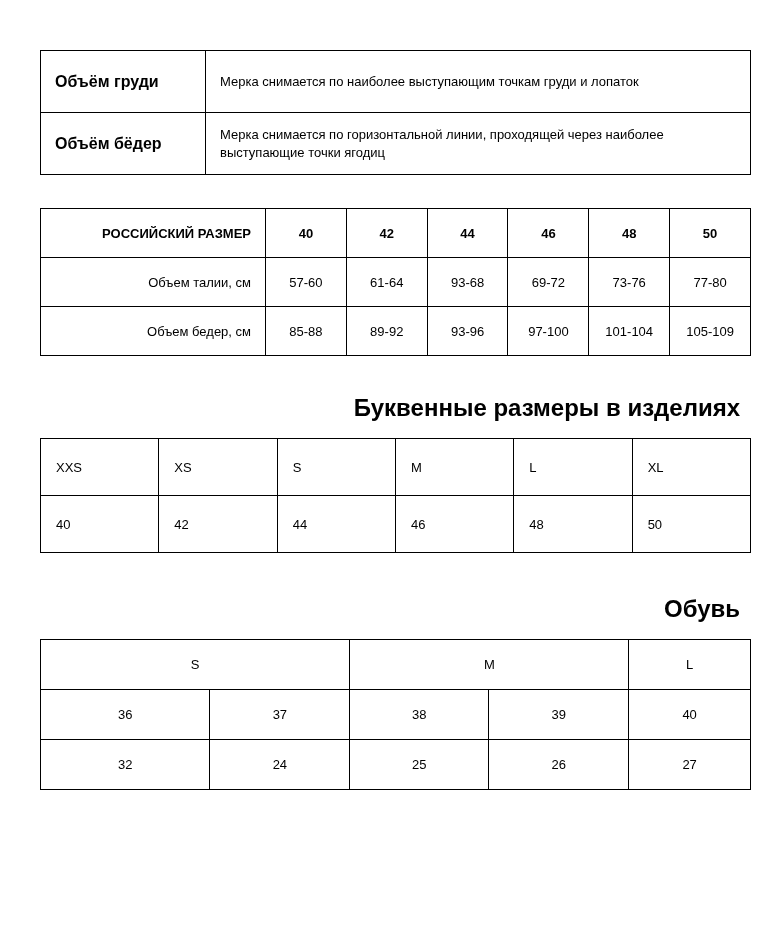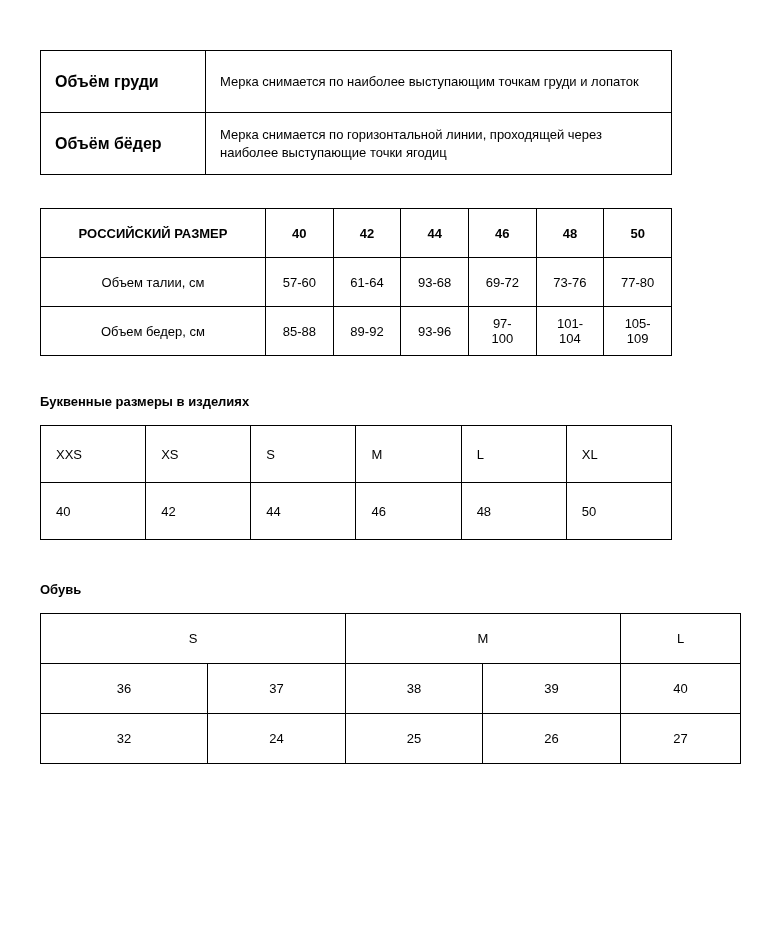--- a/index.html
+++ b/index.html
@@ -11,21 +11,21 @@
     font-family: "Liberation Sans", sans-serif;
   }
   .page {
     width: 783px;
     min-height: 950px;
     padding: 50px 43px 40px 40px;
     background: #ffffff;
   }
   table {
     border-collapse: collapse;
-    width: 632px;
+    width: 711px;
     table-layout: fixed;
   }
   td, th {
     border: 1px solid #000000;
     font-size: 13px;
     font-weight: normal;
     padding: 8px 14px;
     vertical-align: middle;
     text-align: left;
   }
@@ -36,29 +36,30 @@
   .measurements .m-label {
     width: 165px;
     font-weight: bold;
     font-size: 16px;
   }
   .measurements .m-desc { line-height: 1.38; }
 
   
   .ru-sizes { margin-bottom: 38px; }
   .ru-sizes td { height: 49px; }
-  .ru-sizes .rowhead { width: 225px; text-align: center; }
+  .ru-sizes .rowhead { width: 225px; text-align: right; }
   .ru-sizes .hdr { font-weight: bold; }
   .ru-sizes .num { text-align: center; }
 
   
   .section-title {
-    font-size: 13px;
+    font-size: 24px;
     font-weight: bold;
     margin: 0 0 16px 0;
+    text-align: right;
   }
 
   
   .letter-sizes { margin-bottom: 42px; }
   .letter-sizes td { height: 57px; padding-left: 15px; }
 
   
   .shoes td { height: 50px; text-align: center; }
 </style>
 </head>

